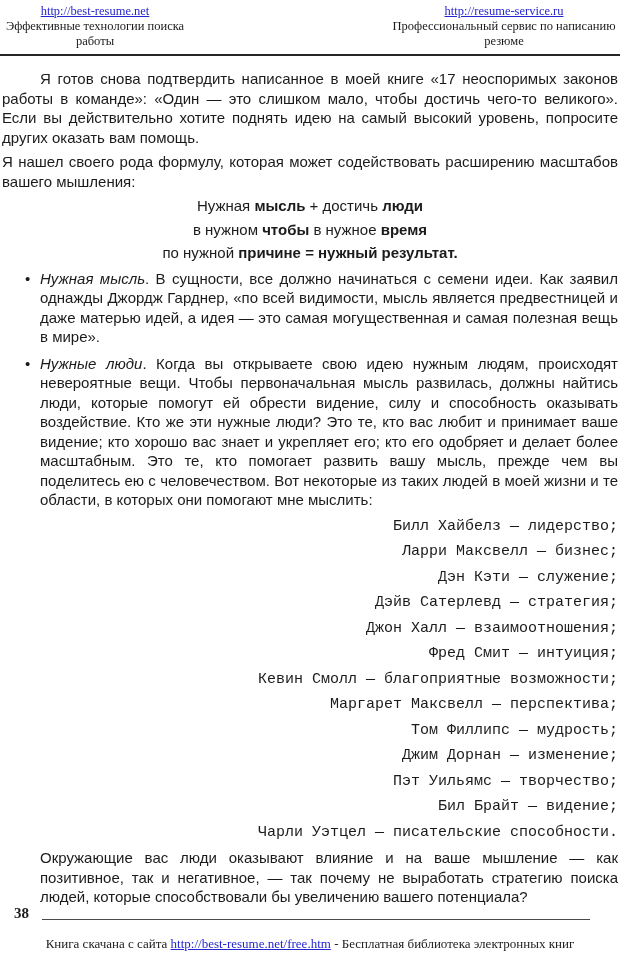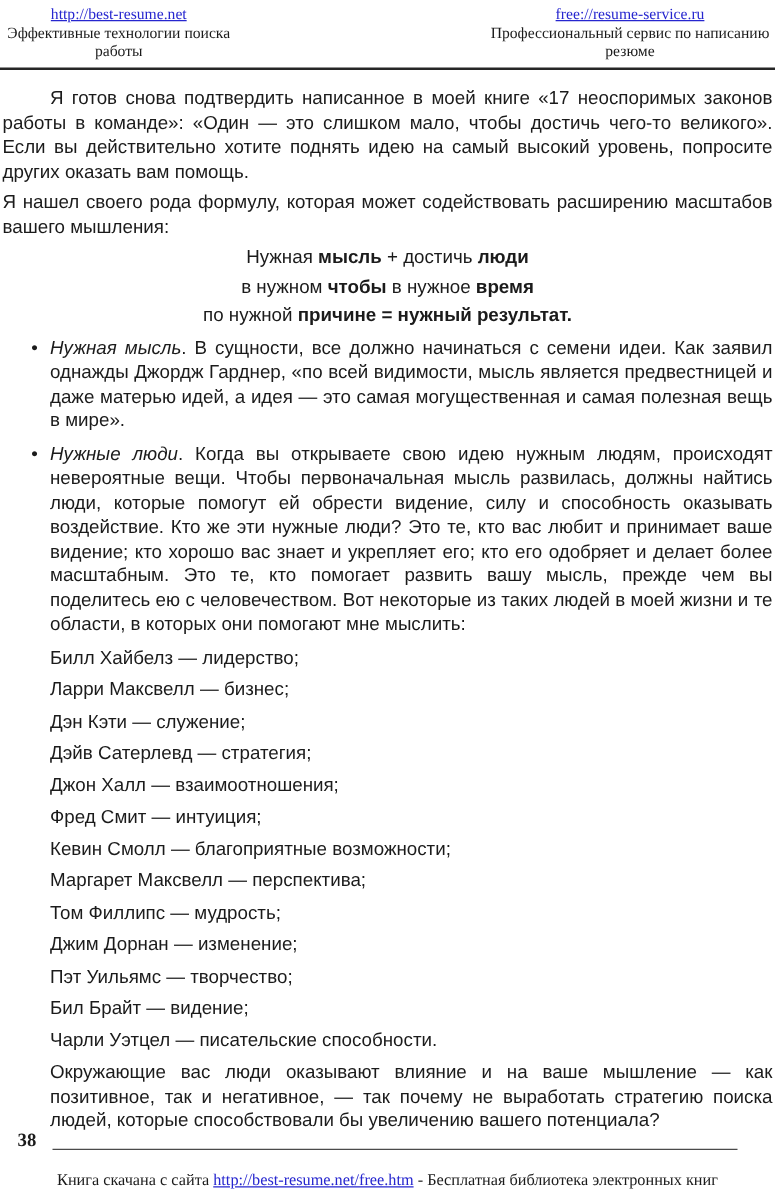--- a/index.html
+++ b/index.html
@@ -49,21 +49,21 @@
     padding-left: 38px;
     margin-bottom: 7px;
   }
   .bullet-marker {
     position: absolute;
     left: 23px;
     top: 0;
   }
   .bullet-lead { font-style: italic; }
   .people { margin-left: 38px; }
-  .person { margin-bottom: 6px; text-align: left; }
+  .person { margin-bottom: 6px; text-align: right; font-family: Liberation Mono, monospace; }
   .closing { margin-left: 38px; margin-top: 2px; }
   
   .page-number {
     position: absolute;
     left: 14px;
     top: 905px;
     font-family: "Liberation Serif", serif;
     font-weight: bold;
     font-size: 15px;
   }
@@ -92,21 +92,21 @@
 
   <div class="header">
     <div class="header-col left">
       <div>
         <a class="link">http://best-resume.net</a>
       </div>
       <div>Эффективные технологии поиска работы</div>
     </div>
     <div class="header-col right">
       <div>
-        <a class="link">free://resume-service.ru</a>
+        <a class="link">http://resume-service.ru</a>
       </div>
       <div>Профессиональный сервис по написанию резюме</div>
     </div>
   </div>
   <div class="top-divider"></div>
 
   <div class="main">
 
     <p class="para indent-first">Я готов снова подтвердить написанное в моей книге «17 неоспоримых законов работы в команде»: «Один — это слишком мало, чтобы достичь чего-то великого». Если вы действительно хотите поднять идею на самый высокий уровень, попросите других оказать вам помощь.</p>
 

